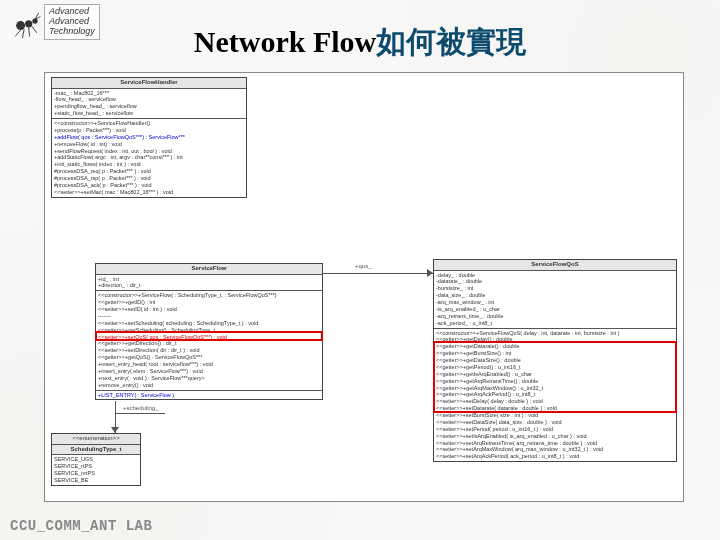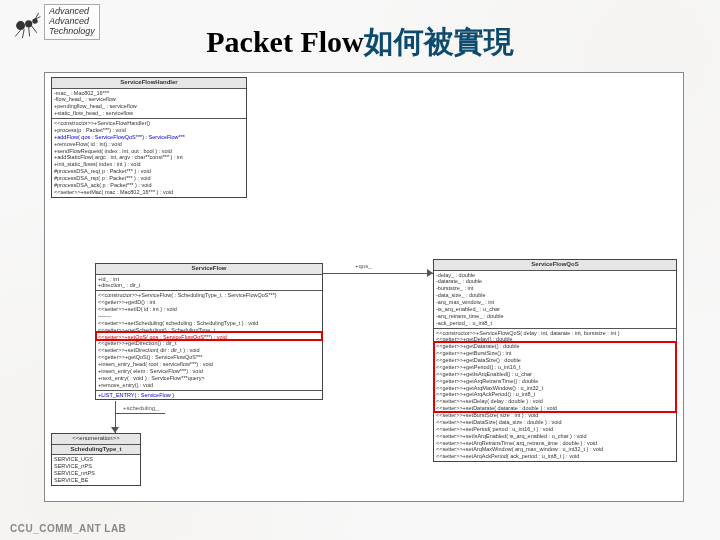--- a/index.html
+++ b/index.html
@@ -105,22 +105,23 @@
     position: absolute;
     font-size: 6px;
     color: #555;
   }
   .footer-lab {
     position: absolute;
     left: 10px;
     bottom: 6px;
     font-weight: bold;
     color: #888;
-    font-size: 10px;
+    font-size: 14px;
     letter-spacing: 0.5px;
+    font-family: Liberation Mono, monospace;
   }
   
   .bg-tex {
     position: absolute;
     inset: 0;
     background:
       radial-gradient(circle at 10% 90%, rgba(200,180,140,0.08), transparent 40%),
       radial-gradient(circle at 90% 10%, rgba(200,180,140,0.06), transparent 40%);
     pointer-events: none;
   }
@@ -140,21 +141,21 @@
     </svg>
   </span>
   <div class="logo-text">
     <div>Advanced</div>
     <div>Advanced</div>
     <div>Technology</div>
   </div>
 </div>
 
 <div class="title">
-  <span>Packet Flow</span><span class="cjk">如何被實現</span>
+  <span>Network Flow</span><span class="cjk">如何被實現</span>
 </div>
 
 <div class="path-label">ns-allinone-2. 29/ns-2. 29/wimax</div>
 
 <div class="diagram-area">
 
   <div class="uml-box" style="left:6px; top:4px; width:196px;">
     <div class="section hdr">ServiceFlowHandler</div>
     <div class="section">
       <div class="row">-mac_ : Mac802_16***</div>

